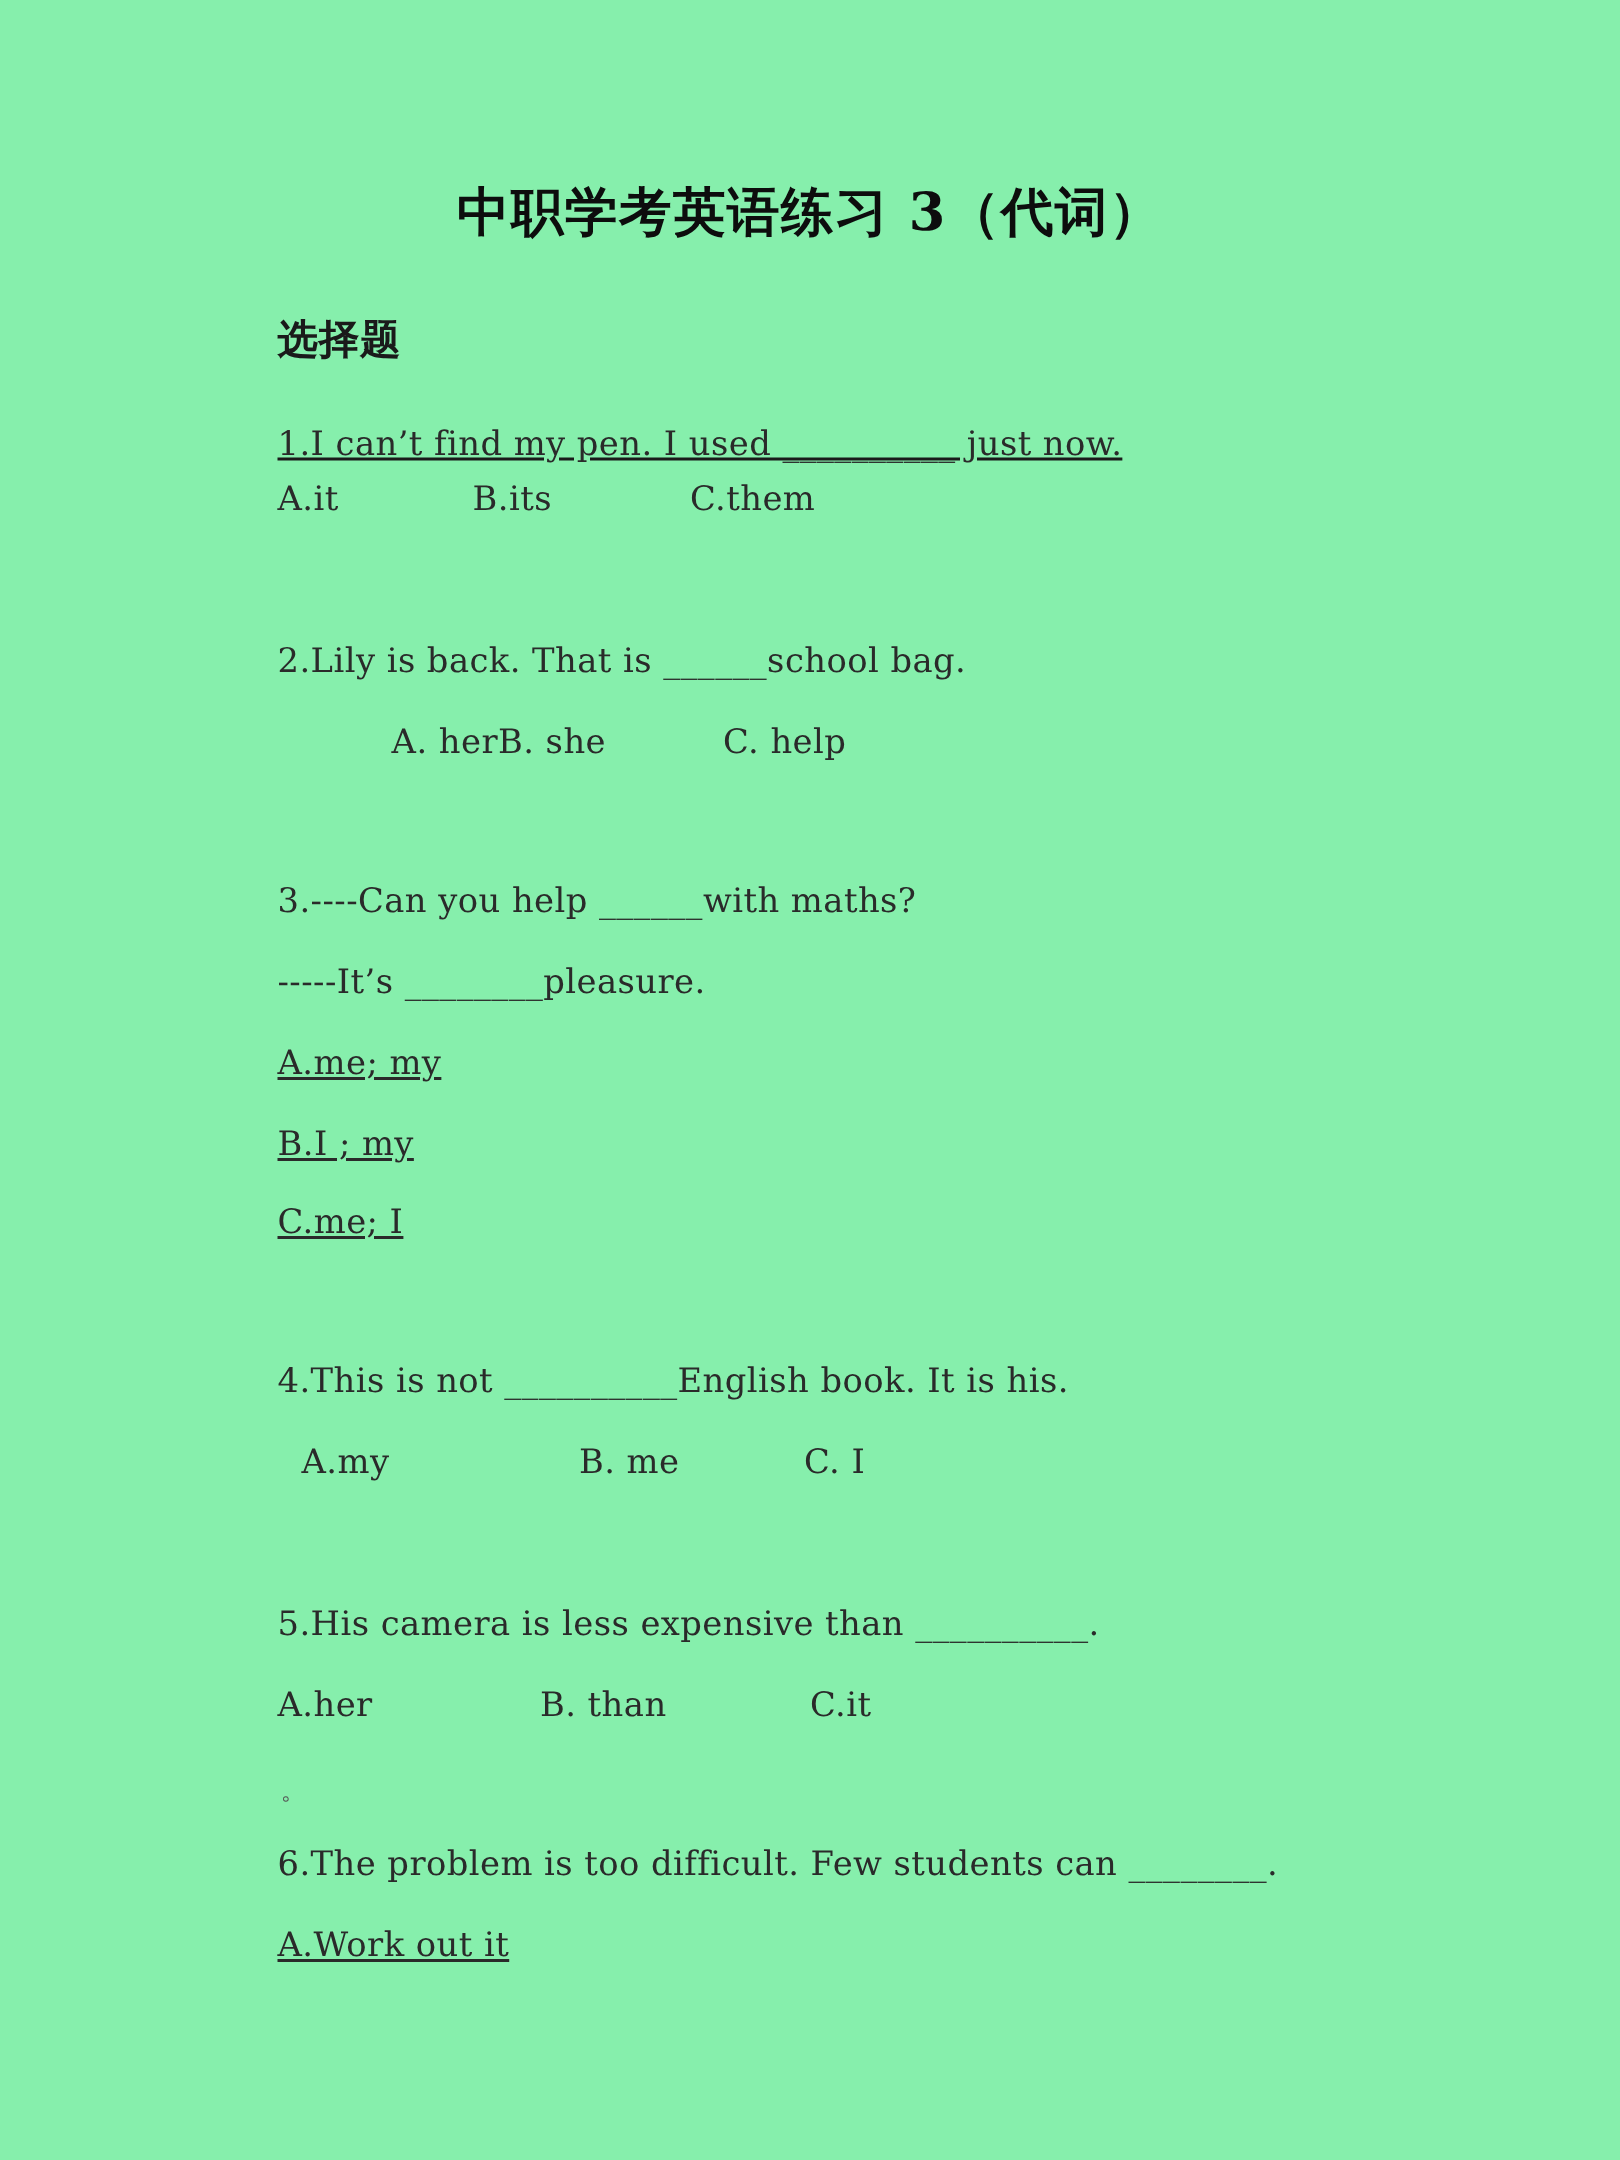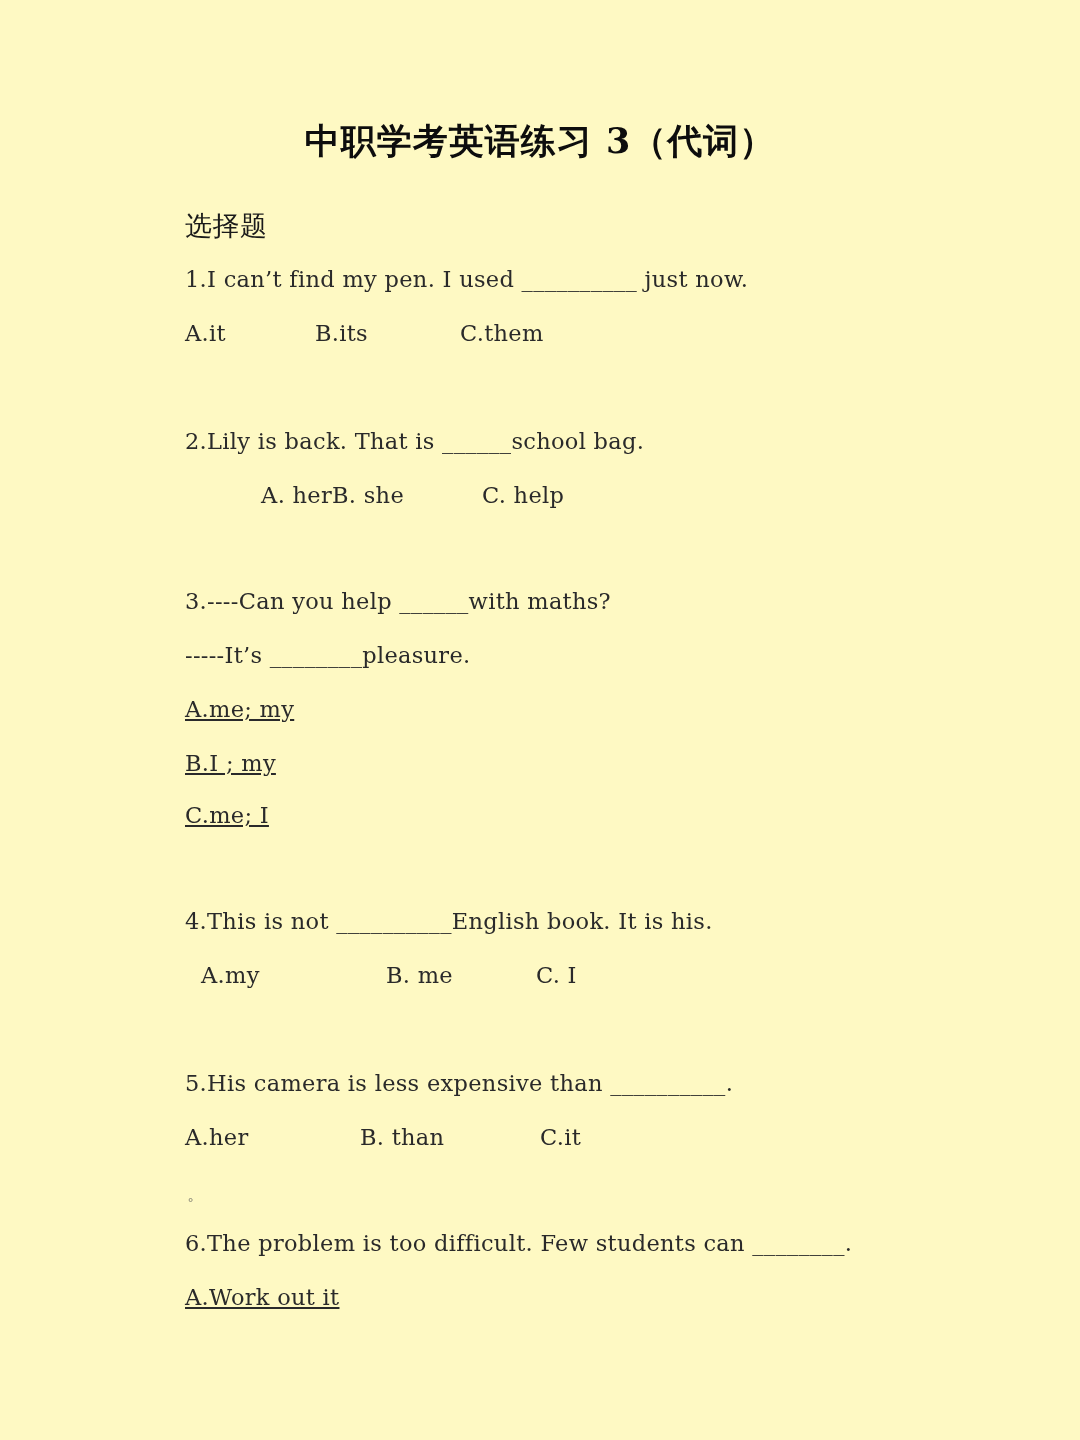--- a/index.html
+++ b/index.html
@@ -14,21 +14,21 @@
     font-family: "Liberation Serif", "DejaVu Serif", serif;
     color: #1a1a1a;
     overflow: hidden;
   }
   .page {
     position: absolute;
     left: 0;
     top: 0;
     width: 1080px;
     height: 1440px;
-    background: #fef9c3;
+    background: #86efac;
   }
   .content {
     position: absolute;
     left: 185px;
     top: 0;
     width: 760px;
   }
 
   
   .doc-title {
@@ -45,21 +45,21 @@
     white-space: nowrap;
   }
 
   
   .section-heading {
     position: absolute;
     left: 0;
     top: 208px;
     font-family: "DejaVu Serif", "Liberation Serif", serif;
     font-size: 27px;
-    font-weight: normal;
+    font-weight: bold;
     color: #1a1a1a;
     letter-spacing: 0.5px;
   }
 
   
   .q-block {
     position: absolute;
     left: 0;
     width: 780px;
   }
@@ -87,21 +87,21 @@
   .stray-mark {
     position: absolute;
     left: 2px;
     font-family: "DejaVu Serif", "Liberation Serif", serif;
     font-size: 17px;
     color: #555;
     line-height: 1;
   }
 
   
-  #q1           { top: 268px; }
+  #q1           { top: 285px; text-decoration: underline; }
   #q1-options   { top: 322px; }
   #q2           { top: 430px; }
   #q2-options   { top: 484px; }
   #q3-line1     { top: 590px; }
   #q3-line2     { top: 644px; }
   #q3-opt-a     { top: 698px; }
   #q3-opt-b     { top: 752px; }
   #q3-opt-c     { top: 804px; }
   #q4           { top: 910px; }
   #q4-options   { top: 964px; margin-left: 16px; }

